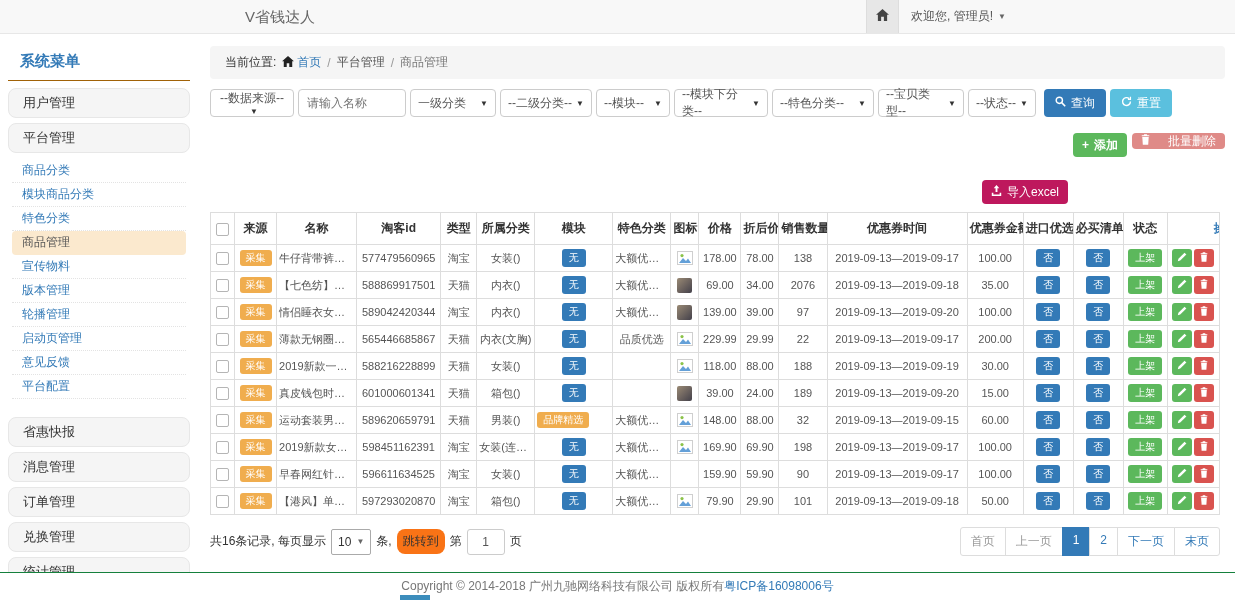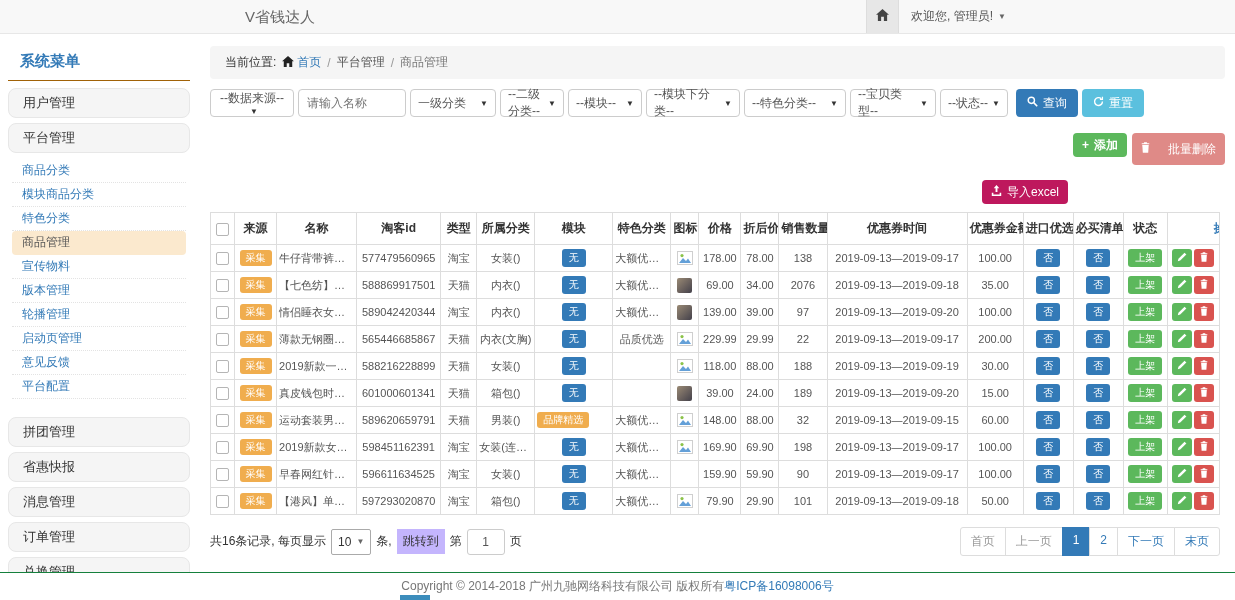--- a/index.html
+++ b/index.html
@@ -40,21 +40,21 @@
   .f-input{height:28px;border:1px solid #ccc;border-radius:4px;padding:0 8px;font-size:12px;color:#555;
            box-sizing:border-box;outline:none;font-family:inherit;}
   .btn{display:inline-flex;align-items:center;gap:5px;border:none;border-radius:4px;color:#fff;font-size:12px;
        cursor:pointer;font-family:inherit;}
   .btn-search{background:#337ab7;height:28px;padding:0 11px;margin-left:4px;}
   .btn-reset{background:#5bc0de;height:28px;padding:0 11px;}
 
   .toolbar{display:flex;justify-content:flex-end;gap:5px;margin-top:16px;}
   .btn-import{background:#be185d;height:24px;padding:0 9px;margin-top:47px;}
   .btn-add{background:#5cb85c;height:24px;padding:0 9px;font-weight:bold;}
-  .btn-batch-del{background:#df8a87;height:32px;padding:0 9px;gap:18px;}
+  .btn-batch-del{background:#df8a87;height:16px;padding:0 9px;gap:18px;}
 
   table.grid{border-collapse:collapse;table-layout:fixed;width:1010px;margin-top:8px;font-size:11px;}
   .grid th,.grid td{border:1px solid #ddd;text-align:center;padding:4px 2px;overflow:hidden;white-space:nowrap;}
   .grid th{font-weight:bold;color:#333;padding:7px 2px;font-size:12px;}
   .grid th.op-col{color:#337ab7;padding-left:46px;}
   .grid td{color:#555;height:18px;text-overflow:ellipsis;}
   .checkbox{display:inline-block;width:11px;height:11px;border:1px solid #b5b5b5;border-radius:2px;background:#fff;vertical-align:middle;cursor:pointer;}
   .badge{display:inline-block;border-radius:3px;color:#fff;font-size:10px;padding:3px 6px;line-height:1;}
   .badge-warning{background:#f0ad4e;}
   .badge-primary{background:#337ab7;padding:4px 7px;}
@@ -63,21 +63,21 @@
           margin:0 1px;cursor:pointer;vertical-align:middle;}
   .op-edit{background:#5cb85c;}
   .op-del{background:#d9534f;}
   .thumb-photo{display:inline-block;width:15px;height:15px;border-radius:2px;background:linear-gradient(135deg,#9a8a75,#43404a);vertical-align:middle;}
   .thumb-ph{display:inline-block;vertical-align:middle;line-height:0;}
 
   .pager-row{display:flex;justify-content:space-between;align-items:center;margin-top:12px;width:1010px;}
   .pager-left{display:flex;align-items:center;gap:5px;color:#333;}
   .ps-select{height:24px;border:1px solid #aaa;border-radius:2px;background:#fff;display:flex;align-items:center;
              gap:5px;padding:0 6px;cursor:pointer;}
-  .jump-chip{background:#c4b5fd;border-radius:0;padding:4px 6px;color:#333;cursor:pointer;}
+  .jump-chip{background:#f97316;border-radius:8px;padding:4px 6px;color:#333;cursor:pointer;}
   .jump-input{width:32px;height:22px;border:1px solid #ccc;border-radius:3px;text-align:center;font-size:12px;
               color:#555;outline:none;font-family:inherit;}
   .pager-btns{display:flex;}
   .pg-btn{border:1px solid #ddd;background:#fff;padding:5px 10px;font-size:12px;color:#337ab7;cursor:pointer;margin-left:-1px;}
   .pg-btn:first-child{border-radius:3px 0 0 3px;margin-left:0;}
   .pg-btn:last-child{border-radius:0 3px 3px 0;}
   .pg-btn.disabled{color:#999;cursor:default;}
   .pg-btn.active{background:#337ab7;border-color:#337ab7;color:#fff;}
 
   .footer{position:absolute;left:0;right:0;bottom:0;height:27px;background:#fff;border-top:1px solid #15803d;
@@ -117,21 +117,20 @@
           <div class="side-sub-item">模块商品分类</div>
           <div class="side-sub-item">特色分类</div>
           <div class="side-sub-item active">商品管理</div>
           <div class="side-sub-item">宣传物料</div>
           <div class="side-sub-item">版本管理</div>
           <div class="side-sub-item">轮播管理</div>
           <div class="side-sub-item">启动页管理</div>
           <div class="side-sub-item">意见反馈</div>
           <div class="side-sub-item">平台配置</div>
         </div>
-        <div class="side-group"><span>拼团管理</span></div>
         <div class="side-group"><span>省惠快报</span></div>
         <div class="side-group"><span>消息管理</span></div>
         <div class="side-group"><span>订单管理</span></div>
         <div class="side-group"><span>兑换管理</span></div>
         <div class="side-group"><span>统计管理</span></div>
       </div>
   </div>
 
   <div class="main">
 
@@ -155,21 +154,21 @@
 
       <div class="f-select" style="width: 84px; flex-direction: column;">
           <span>--数据来源--</span>
           <span class="caret">▼</span>
         </div>
         <input class="f-input" placeholder="请输入名称" style="width: 108px;">
         <div class="f-select" style="width: 86px;">
           <span>一级分类</span>
           <span class="caret">▼</span>
         </div>
-        <div class="f-select" style="width: 64px;">
+        <div class="f-select" style="width: 92px;">
           <span>--二级分类--</span>
           <span class="caret">▼</span>
         </div>
         <div class="f-select" style="width: 74px;">
           <span>--模块--</span>
           <span class="caret">▼</span>
         </div>
         <div class="f-select" style="width: 94px;">
           <span>--模块下分类--</span>
           <span class="caret">▼</span>

